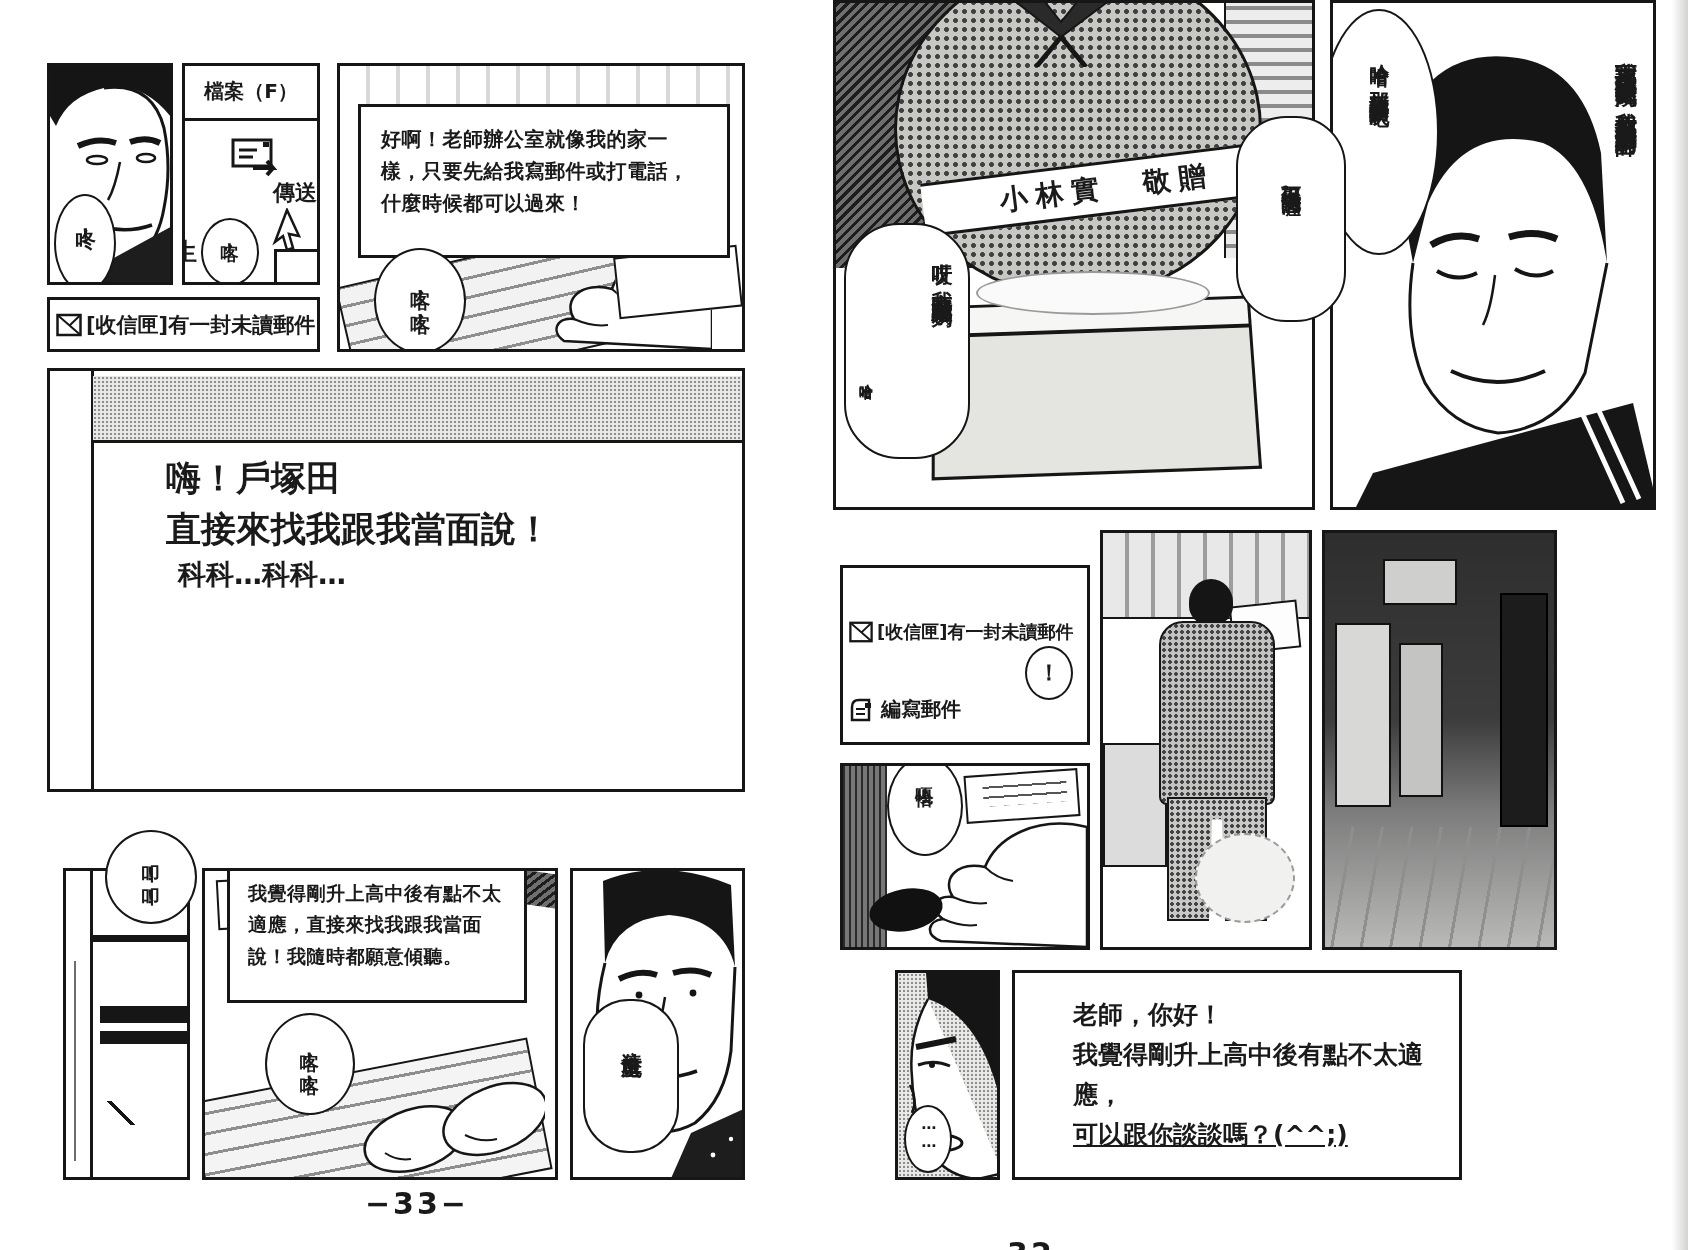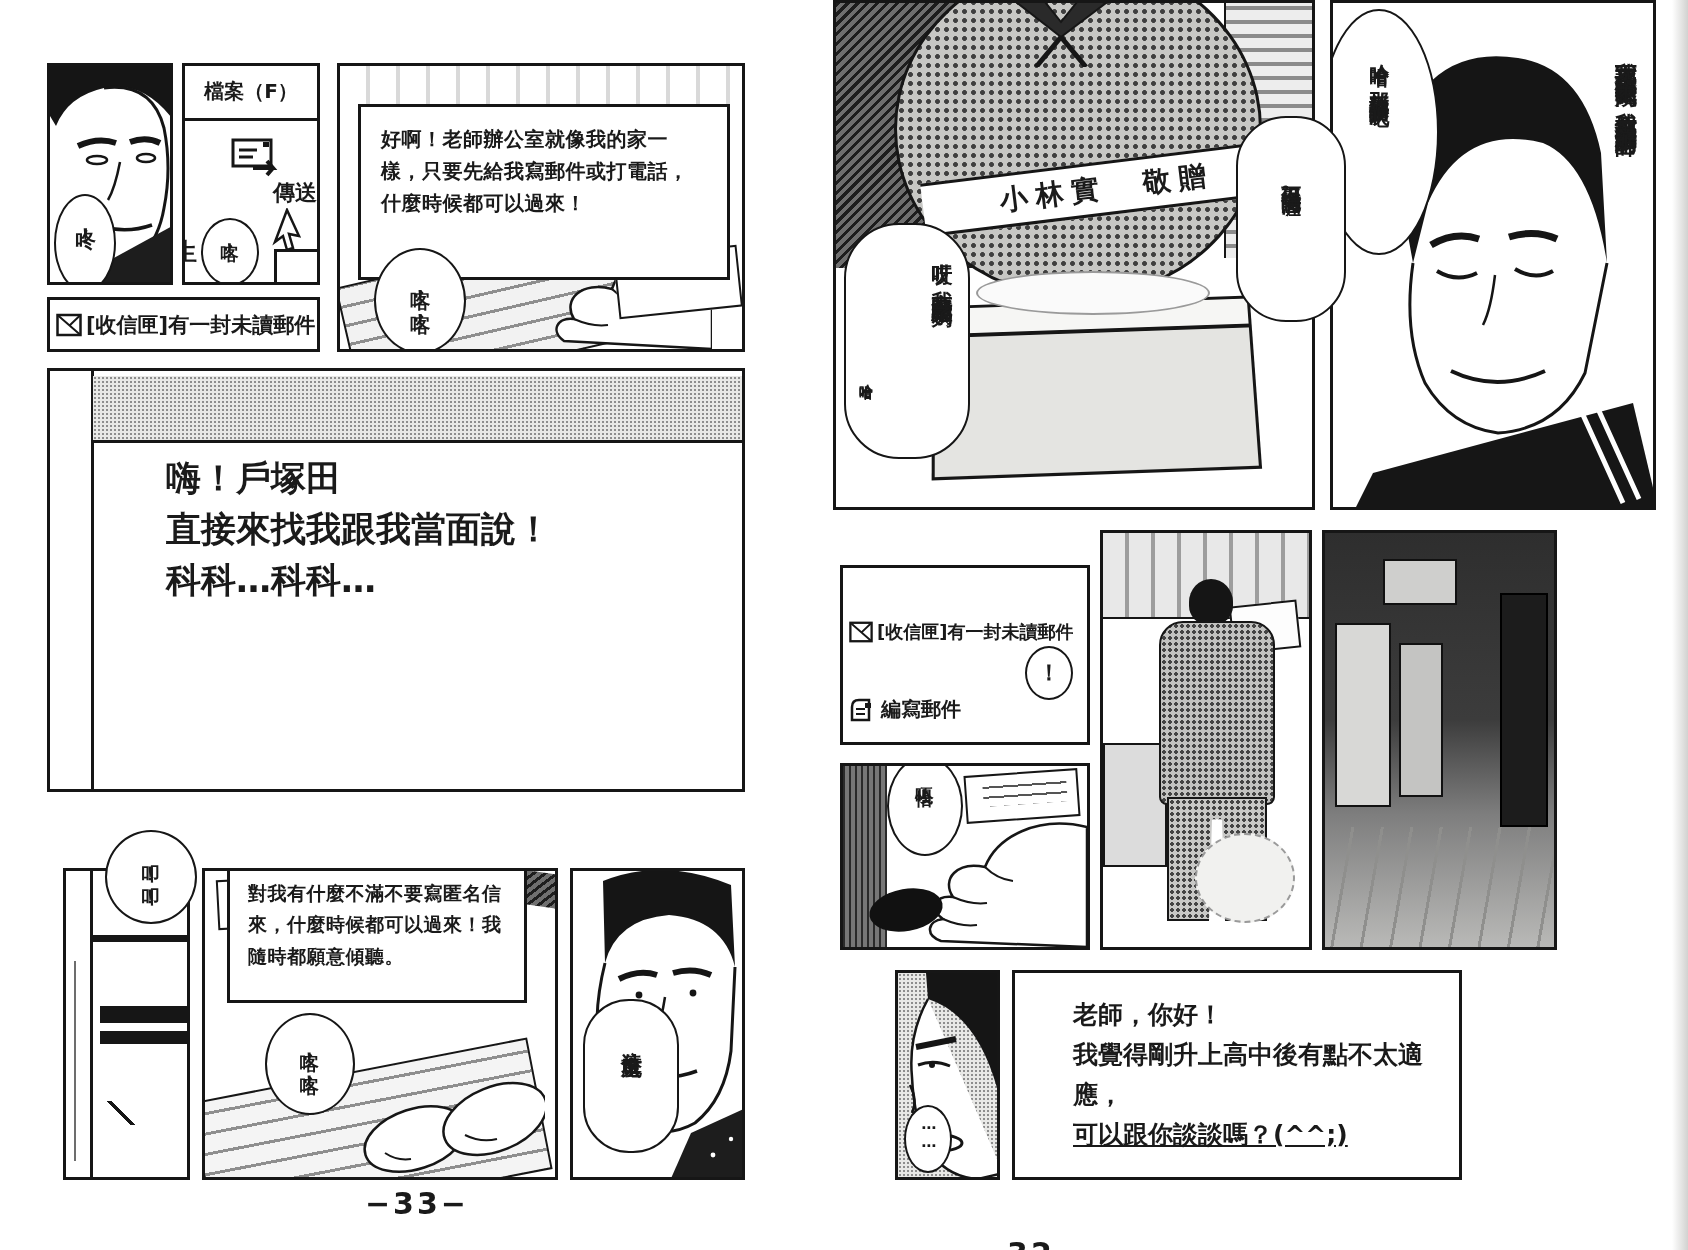--- a/index.html
+++ b/index.html
@@ -71,35 +71,35 @@
 
   <div class="panel" style="left:337px;top:63px;width:408px;height:289px;">
     <div class="deco" style="left:0;top:0;width:100%;height:40px;background:repeating-linear-gradient(90deg,#fff 0 26px,#d9d9d9 26px 30px);"></div>
     <div class="deco" style="left:4px;bottom:-18px;width:310px;height:112px;border:2.5px solid #161616;transform:rotate(-13deg);
                 background:repeating-linear-gradient(0deg,#f2f2f2 0 16px,#8e8e8e 16px 19px),repeating-linear-gradient(90deg,#0000 0 22px,#9a9a9a 22px 24px);"></div>
     <svg class="deco" style="right:30px;bottom:0;" width="200" height="130" viewBox="0 0 200 130">
       <path d="M200,20 C150,10 110,40 100,70 C70,62 50,80 62,100 C45,98 38,112 52,122 L200,130 Z" fill="#fff" stroke="#161616" stroke-width="2.5"></path>
       <path d="M100,70 Q112,82 128,84 M62,100 Q80,108 96,106" fill="none" stroke="#161616" stroke-width="2"></path>
     </svg>
     <div class="deco" style="right:2px;bottom:36px;width:120px;height:58px;background:#fff;border:2.5px solid #161616;transform:rotate(-6deg);"></div>
-    <div class="speechbox" style="left:18px;top:38px;width:372px;height:176px;padding:16px 20px;">
+    <div class="speechbox" style="left:18px;top:38px;width:372px;height:154px;padding:16px 20px;">
       <div style="font-size:20px;font-weight:bold;line-height:1.6;letter-spacing:0.5px;">好啊！老師辦公室就像我的家一樣，只要先給我寫郵件或打電話，什麼時候都可以過來！</div>
     </div>
     <div class="bubble ellip" style="left:34px;top:182px;width:88px;height:102px;">
       <div class="vtext" style="font-size:20px;height:56px;">喀！喀！</div>
     </div>
   </div>
 
   <div class="panel" style="left:47px;top:368px;width:698px;height:424px;">
     <div class="deco" style="left:41px;top:0;width:2.5px;height:100%;background:#161616;"></div>
     <div class="deco halftone" style="left:43px;top:5px;width:649px;height:64px;border-bottom:3.5px solid #161616;"></div>
     <div style="position:absolute;left:116px;top:82px;">
       <div style="font-size:35px;font-weight:bold;line-height:1.45;">嗨！戶塚田</div>
       <div style="font-size:35px;font-weight:bold;line-height:1.45;">直接來找我跟我當面說！</div>
-      <div style="font-size:35px;font-weight:bold;line-height:1.45;">科科…科科…</div>
+      <div style="font-size:28px;font-weight:bold;line-height:1.45;margin-left:12px;">科科…科科…</div>
     </div>
   </div>
 
   <div class="panel" style="left:63px;top:868px;width:127px;height:312px;">
     <div class="deco" style="left:24px;top:0;width:2.5px;height:100%;background:#161616;"></div>
     <div class="deco" style="left:24px;top:64px;width:103px;height:7px;background:#161616;"></div>
     <div class="deco" style="left:8px;top:90px;width:2px;height:200px;background:#6d6d6d;"></div>
     <div class="deco" style="left:34px;top:135px;width:90px;height:17px;background:#161616;"></div>
     <div class="deco" style="left:34px;top:160px;width:90px;height:13px;background:#161616;"></div>
     <div class="deco" style="left:40px;top:230px;width:30px;height:24px;
@@ -115,21 +115,21 @@
     <div class="deco" style="left:26px;top:16px;width:90px;height:22px;background:repeating-linear-gradient(0deg,transparent 0 8px,#4a4a4a 8px 10px);transform:rotate(-3deg);"></div>
     <div class="deco hatch" style="right:-8px;top:-4px;width:120px;height:34px;transform:rotate(8deg);"></div>
     <div class="deco" style="left:-6px;bottom:-26px;width:340px;height:130px;border:2.5px solid #161616;transform:rotate(-11deg);
                 background:repeating-linear-gradient(0deg,#f4f4f4 0 17px,#8e8e8e 17px 20px),repeating-linear-gradient(90deg,#0000 0 24px,#9a9a9a 24px 26px);"></div>
     <svg class="deco" style="right:10px;bottom:-4px;" width="200" height="120" viewBox="0 0 200 120">
       <ellipse cx="70" cy="78" rx="52" ry="30" fill="#fff" stroke="#161616" stroke-width="2.5" transform="rotate(-18 70 78)"></ellipse>
       <ellipse cx="150" cy="58" rx="54" ry="32" fill="#fff" stroke="#161616" stroke-width="2.5" transform="rotate(-22 150 58)"></ellipse>
       <path d="M40,92 Q52,100 66,98 M120,74 Q136,82 152,78" fill="none" stroke="#161616" stroke-width="2"></path>
     </svg>
     <div class="speechbox" style="left:22px;top:-10px;width:300px;height:142px;padding:14px 18px;">
-      <div style="font-size:19px;font-weight:bold;line-height:1.65;letter-spacing:0.5px;">對我有什麼不滿不要寫匿名信來，什麼時候都可以過來！我隨時都願意傾聽。</div>
+      <div style="font-size:19px;font-weight:bold;line-height:1.65;letter-spacing:0.5px;">我覺得剛升上高中後有點不太適應，直接來找我跟我當面說！我隨時都願意傾聽。</div>
     </div>
     <div class="bubble ellip" style="left:60px;top:142px;width:86px;height:98px;">
       <div class="vtext" style="font-size:19px;height:54px;">喀！喀！</div>
     </div>
   </div>
 
   <div class="panel" style="left:570px;top:868px;width:175px;height:312px;">
     <svg width="175" height="312" viewBox="0 0 175 312">
       <path d="M30,10 Q90,-14 158,14 L162,96 Q150,48 96,44 Q44,48 32,92 Z" fill="#151515"></path>
       <path d="M32,92 Q20,140 26,180 Q32,224 60,250 Q90,270 122,252 Q152,228 158,180 L162,96" fill="none" stroke="#151515" stroke-width="3"></path>

